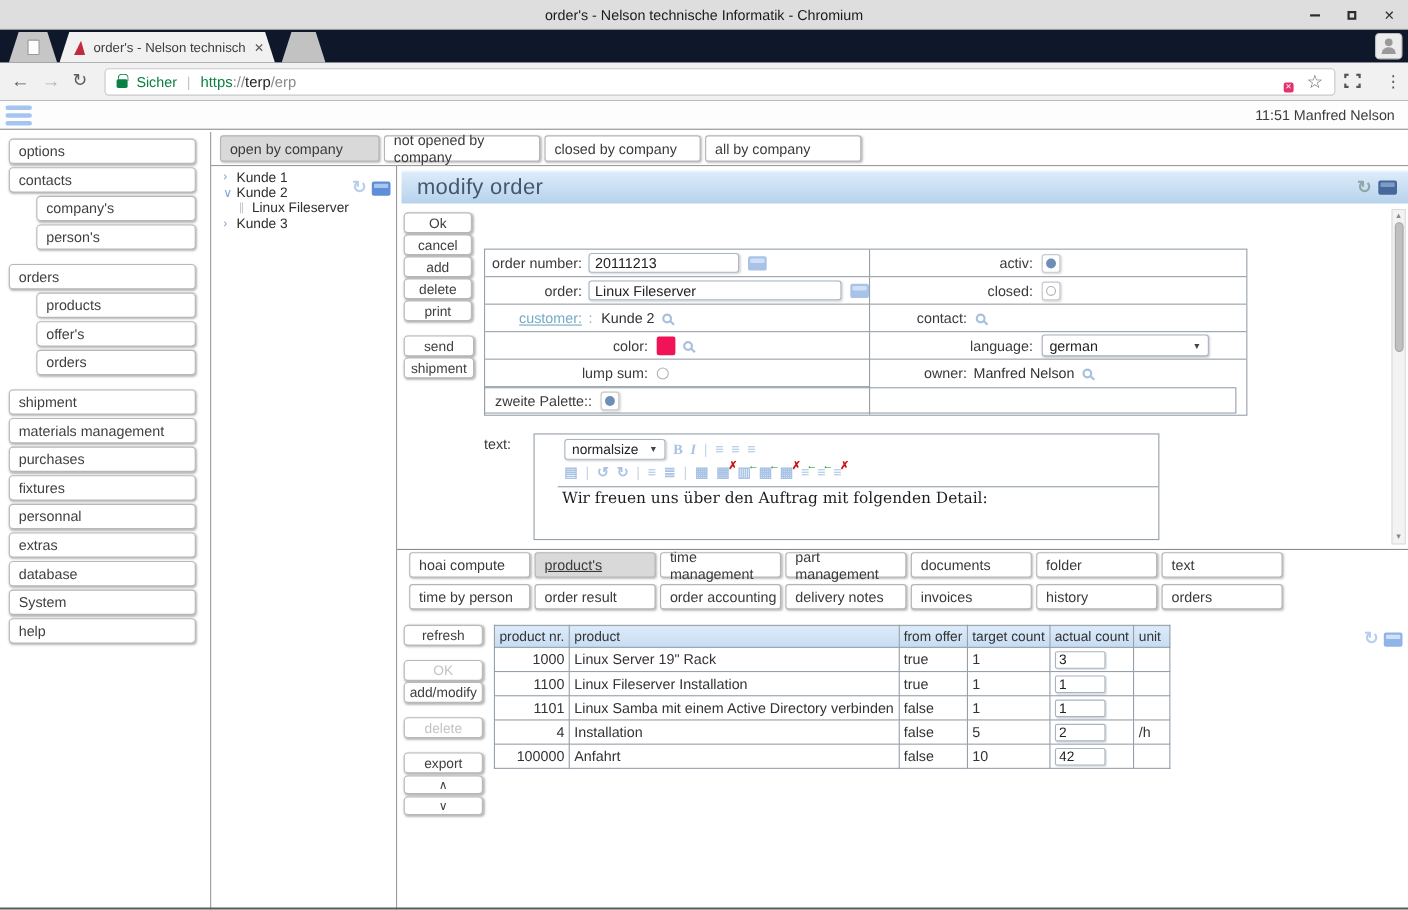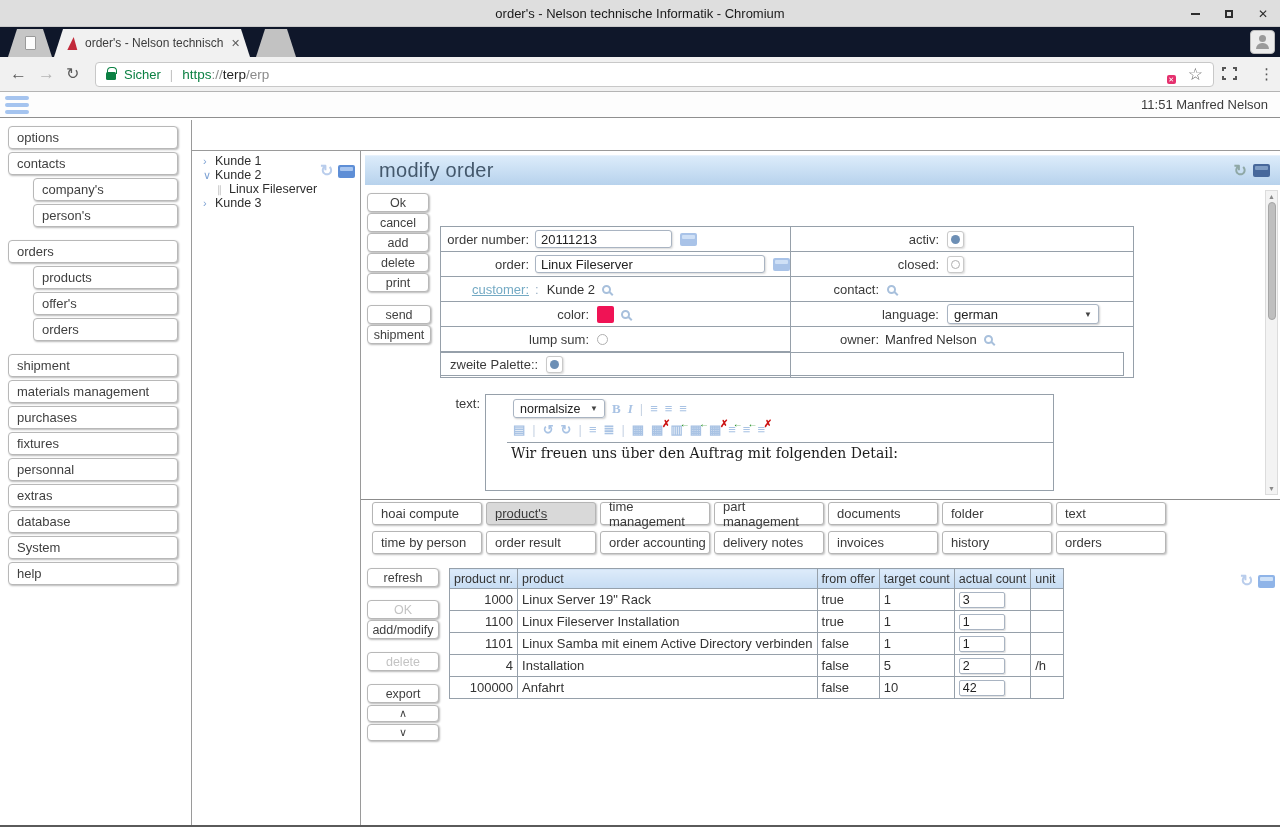--- a/index.html
+++ b/index.html
@@ -116,21 +116,21 @@
   .radio-empty { width:9px; height:9px; border-radius:50%; border:1px solid #b0b0b0; background:#fff; }
   .radio-bare { width:11px; height:11px; border-radius:50%; border:1px solid #b0b0b0; background:#fff; }
   .swatch { width:17px; height:17px; border-radius:2px; }
   .sel { width:152px; height:20px; border:1px solid #a9b4c2; border-radius:3px; box-shadow:1px 1px 2px rgba(0,0,0,.2); display:flex; align-items:center; padding:0 6px; font-size:13px; color:#222; background:#fff; }
   .sel .caret { margin-left:auto; font-size:8px; color:#444; }
   .colon { margin-right:8px; color:#9ab0c4; }
 
   .palette-row { position:absolute; top:202px; left:79px; width:684px; height:24px; border:1px solid #96a0aa; display:flex; align-items:center; padding-left:9px; font-size:13px; color:#3a3a3a; }
   .palette-row .radio-box { margin-left:8px; }
 
-  .text-label { position:absolute; top:246px; left:79px; width:40px; text-align:right; font-size:13px; color:#3a3a3a; }
+  .text-label { position:absolute; top:246px; left:79px; width:40px; text-align:left; font-size:13px; color:#3a3a3a; }
   .editor { position:absolute; top:244px; left:124px; width:569px; height:97px; border:1px solid #96a0aa; background:#fff;padding-left:21px; }
   .ed-toolbar { padding:3px 6px 2px 6px; border-bottom:1px solid #96a0aa; }
   .ed-row { display:flex; align-items:center; height:21px; gap:7px; }
   .ed-sizesel { width:92px; height:19px; border:1px solid #a9b4c2; border-radius:3px; box-shadow:1px 1px 2px rgba(0,0,0,.2); display:flex; align-items:center; padding:0 6px; font-size:12.5px; color:#222; }
   .ed-sizesel .caret { margin-left:auto; font-size:8px; color:#444; }
   .edi { position:relative; color:#a9c3e4; font-size:13px; font-weight:bold; line-height:14px; }
   .edi.sep { color:#c8d4e4; font-weight:normal; }
   .edi.bold { font-family:"Liberation Serif",serif; }
   .edi.ital { font-style:italic; font-family:"Liberation Serif",serif; }
   .edi .badge { position:absolute; top:-6px; right:-7px; font-size:10px; }
@@ -264,20 +264,31 @@
       <div class="side-btn">extras</div>
 
       <div class="side-btn">database</div>
 
       <div class="side-btn">System</div>
 
       <div class="side-btn">help</div>
 
   </div>
 
+  <div class="filter-tabs">
+
+      <div class="ftab selected">open by company</div>
+
+      <div class="ftab">not opened by company</div>
+
+      <div class="ftab">closed by company</div>
+
+      <div class="ftab">all by company</div>
+
+  </div>
 
   <div class="content-hline"></div>
 
   <div class="tree">
 
       <div class="tree-item">
         <span class="tw">›</span>
         <span>Kunde 1</span>
       </div>
 

